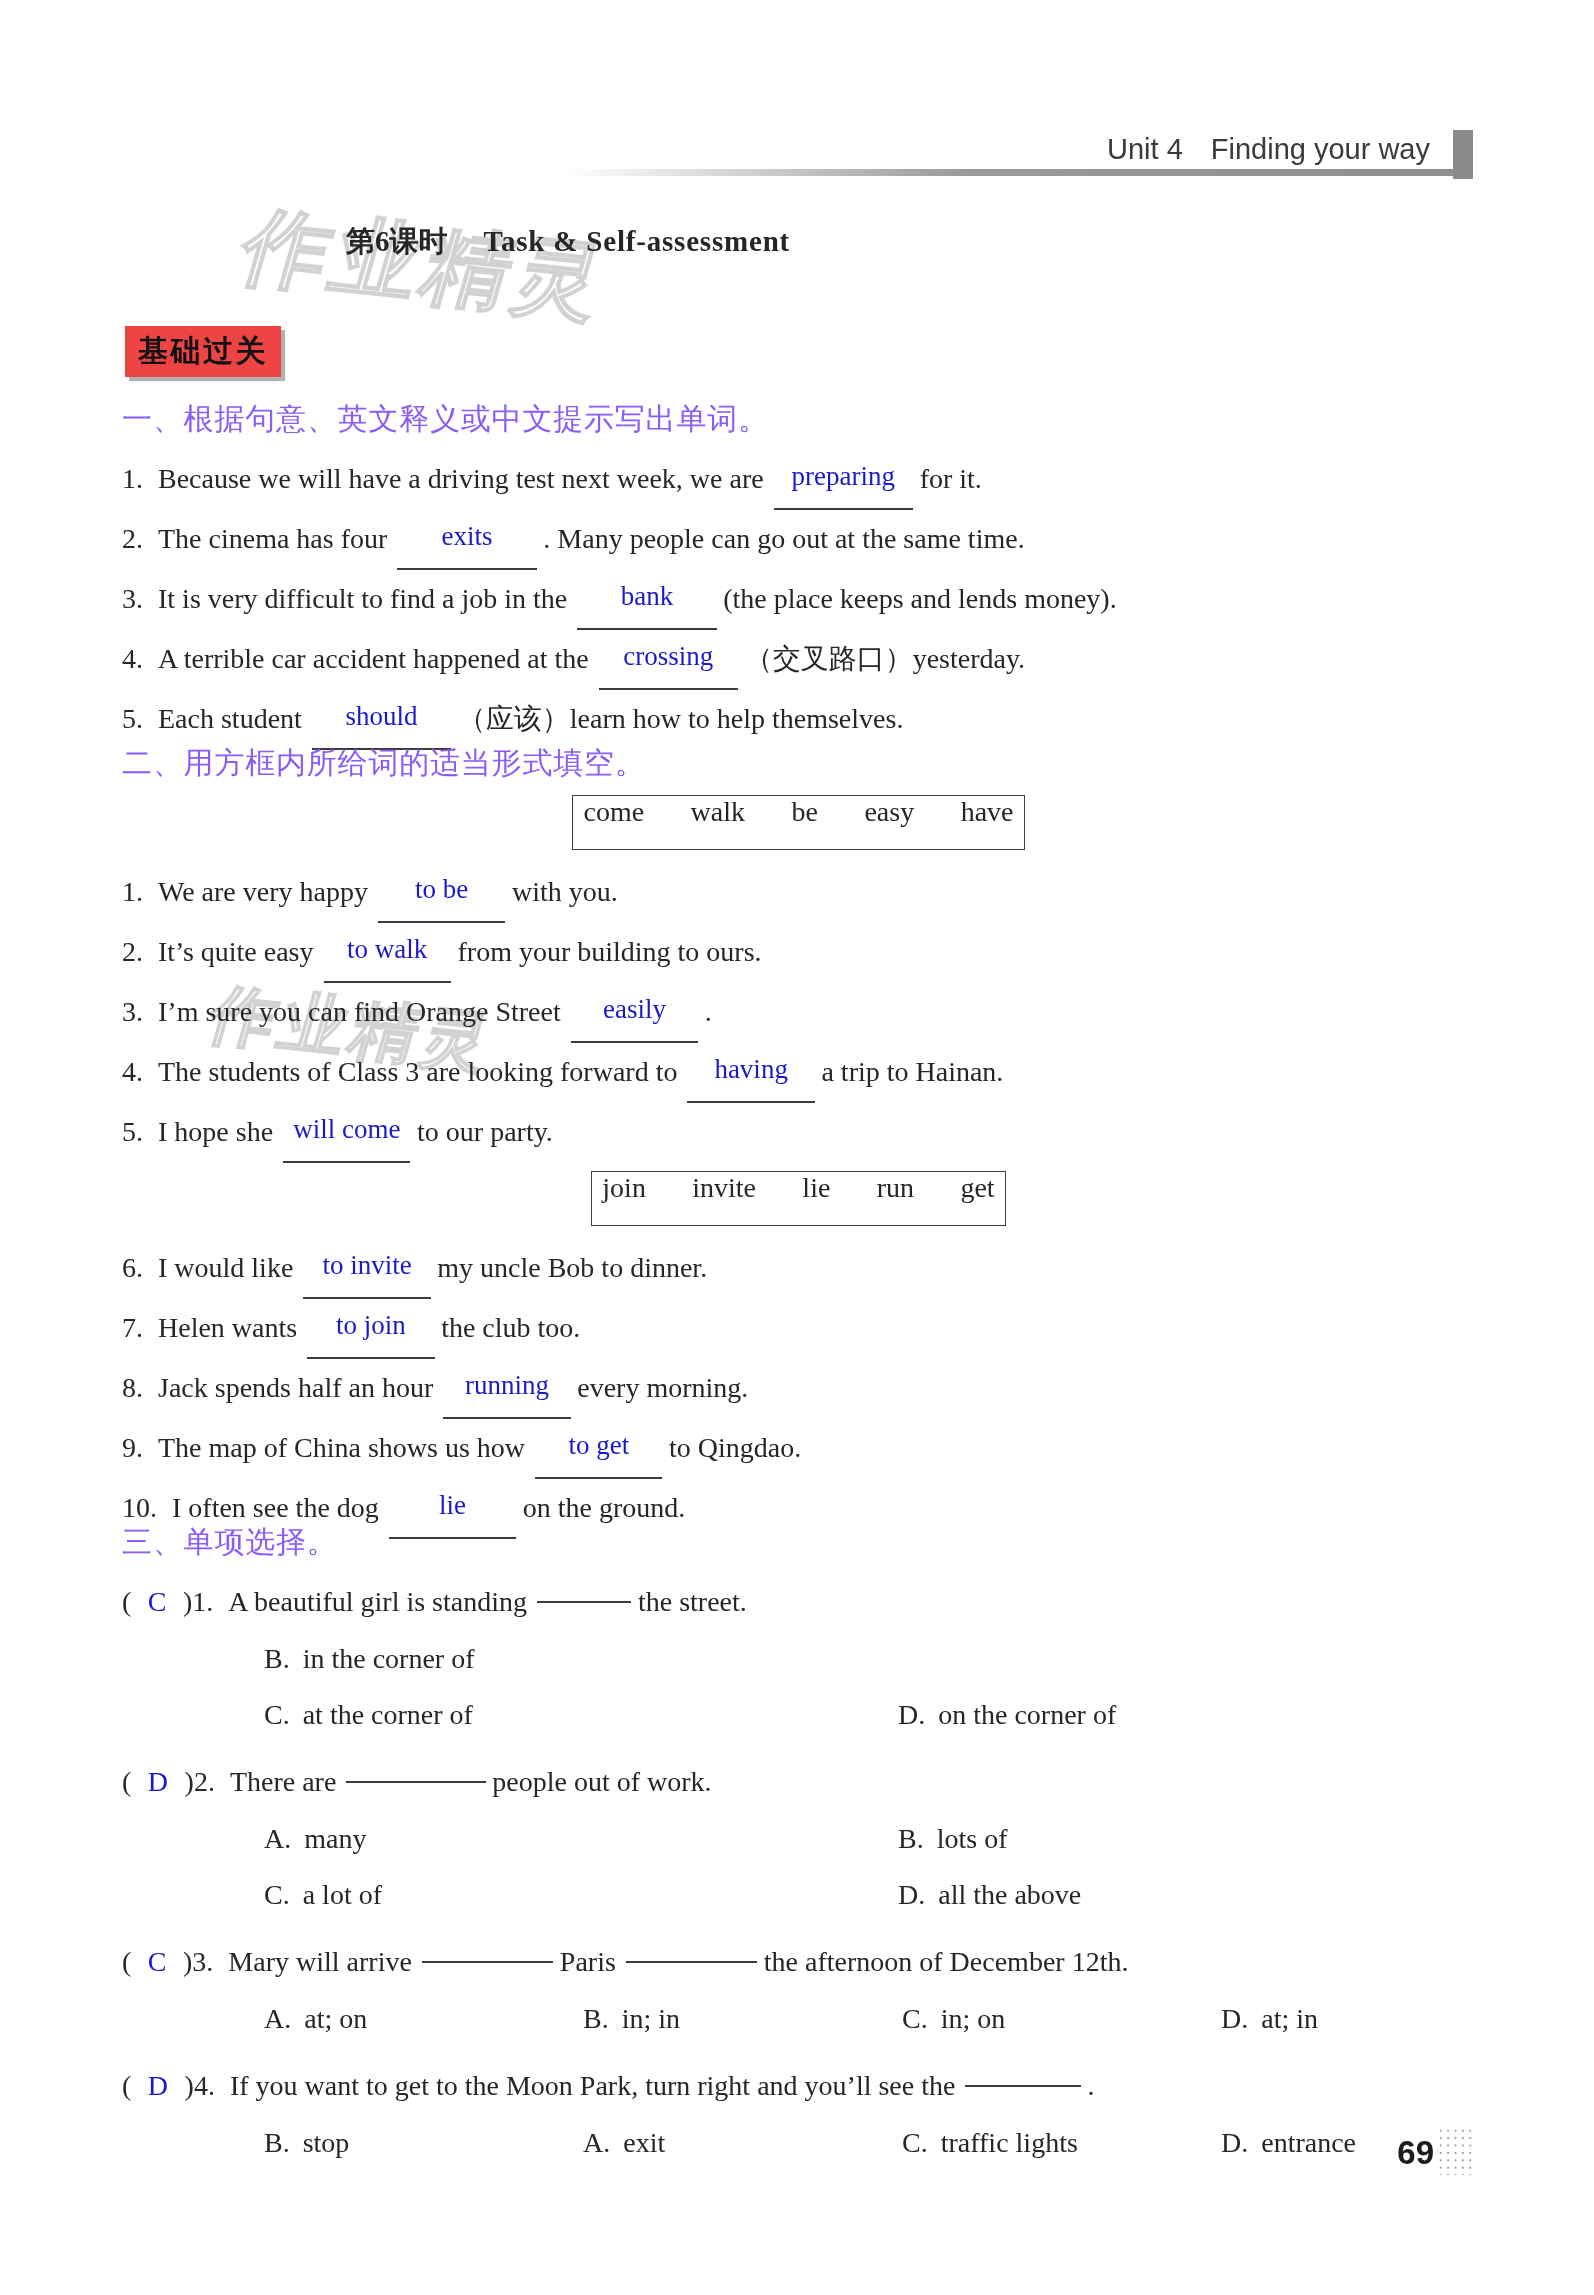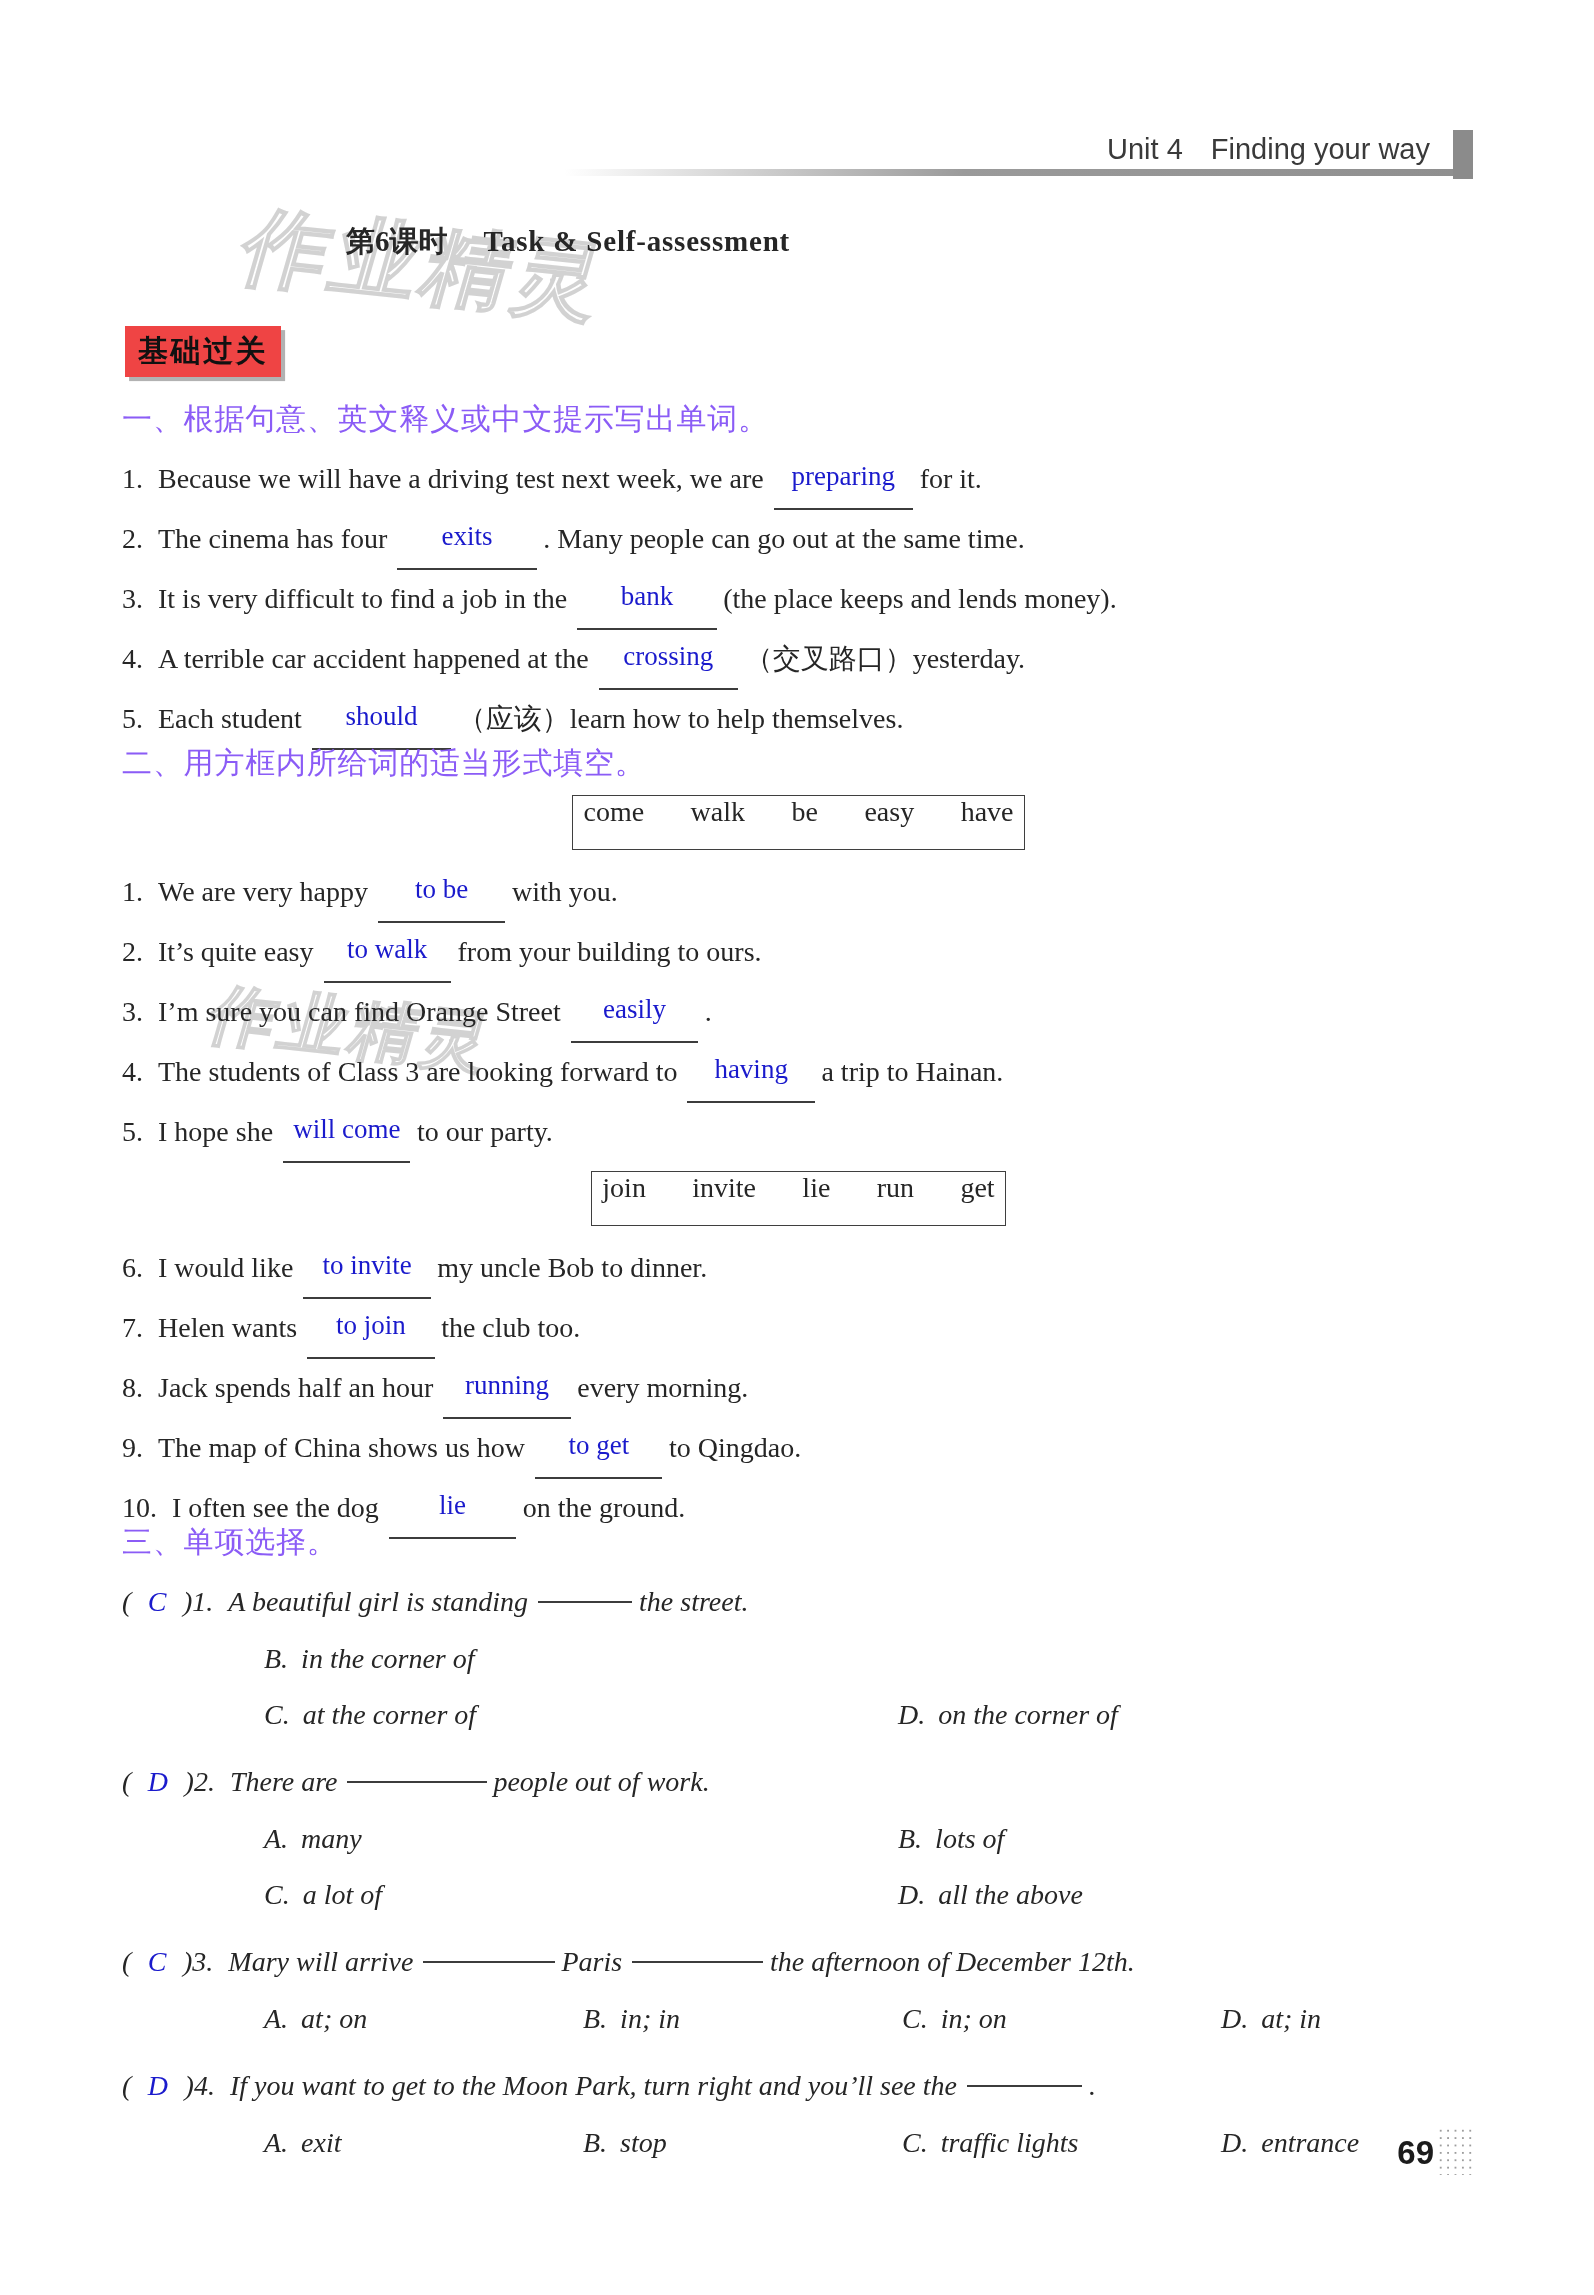--- a/index.html
+++ b/index.html
@@ -54,21 +54,21 @@
   .box1{width:451px;} .box2{width:413px;}
   
   .q-stem{line-height:58px;font-size:28px;white-space:nowrap;}
   .mc-letter{color:#1a1acc;padding:0 16.5px;}
   .q-num{margin-right:15px;}
   .opt-row{display:flex;line-height:56px;font-size:28px;margin-left:142px;}
   .opt{white-space:nowrap;}
   .opt .opt-label{margin-right:13px;}
   .opt2{width:634px;}
   .opt4{width:319px;}
-  .q{margin-bottom:10px;font-style:italic;}
+  .q{margin-bottom:10px;}
   
   .pageno{position:absolute;right:161px;bottom:123px;z-index:1;
           font-family:"Liberation Sans", sans-serif;font-weight:900;font-size:33px;color:#1c1c1c;}
   .dots{position:absolute;right:-41px;top:-6.6px;width:38px;height:48px;
         background-image:radial-gradient(#9d9d9d 1.3px, transparent 1.4px);
         background-size:7.4px 7.4px;}
 </style>
 </head>
 <body>
 
@@ -201,22 +201,22 @@
         <span class="opt opt4"><span class="opt-label">C.</span><span>in; on</span></span>
         <span class="opt"><span class="opt-label">D.</span><span>at; in</span></span>
       </div>
     </div>
 
     <div class="q">
       <div class="q-stem">
         <span>(</span><span class="mc-letter">D</span><span>)</span><span class="q-num">4.</span><span class="txt">If you want to get to the Moon Park, turn right and you’ll see the</span><span class="blank empty w120">&nbsp;</span><span class="txt">.</span>
       </div>
       <div class="opt-row">
+        <span class="opt opt4"><span class="opt-label">B.</span><span>stop</span></span>
         <span class="opt opt4"><span class="opt-label">A.</span><span>exit</span></span>
-        <span class="opt opt4"><span class="opt-label">B.</span><span>stop</span></span>
         <span class="opt opt4"><span class="opt-label">C.</span><span>traffic lights</span></span>
         <span class="opt"><span class="opt-label">D.</span><span>entrance</span></span>
       </div>
     </div>
   </div>
 
   <div class="pageno">
     <span>69</span>
     <span class="dots"></span>
   </div>

